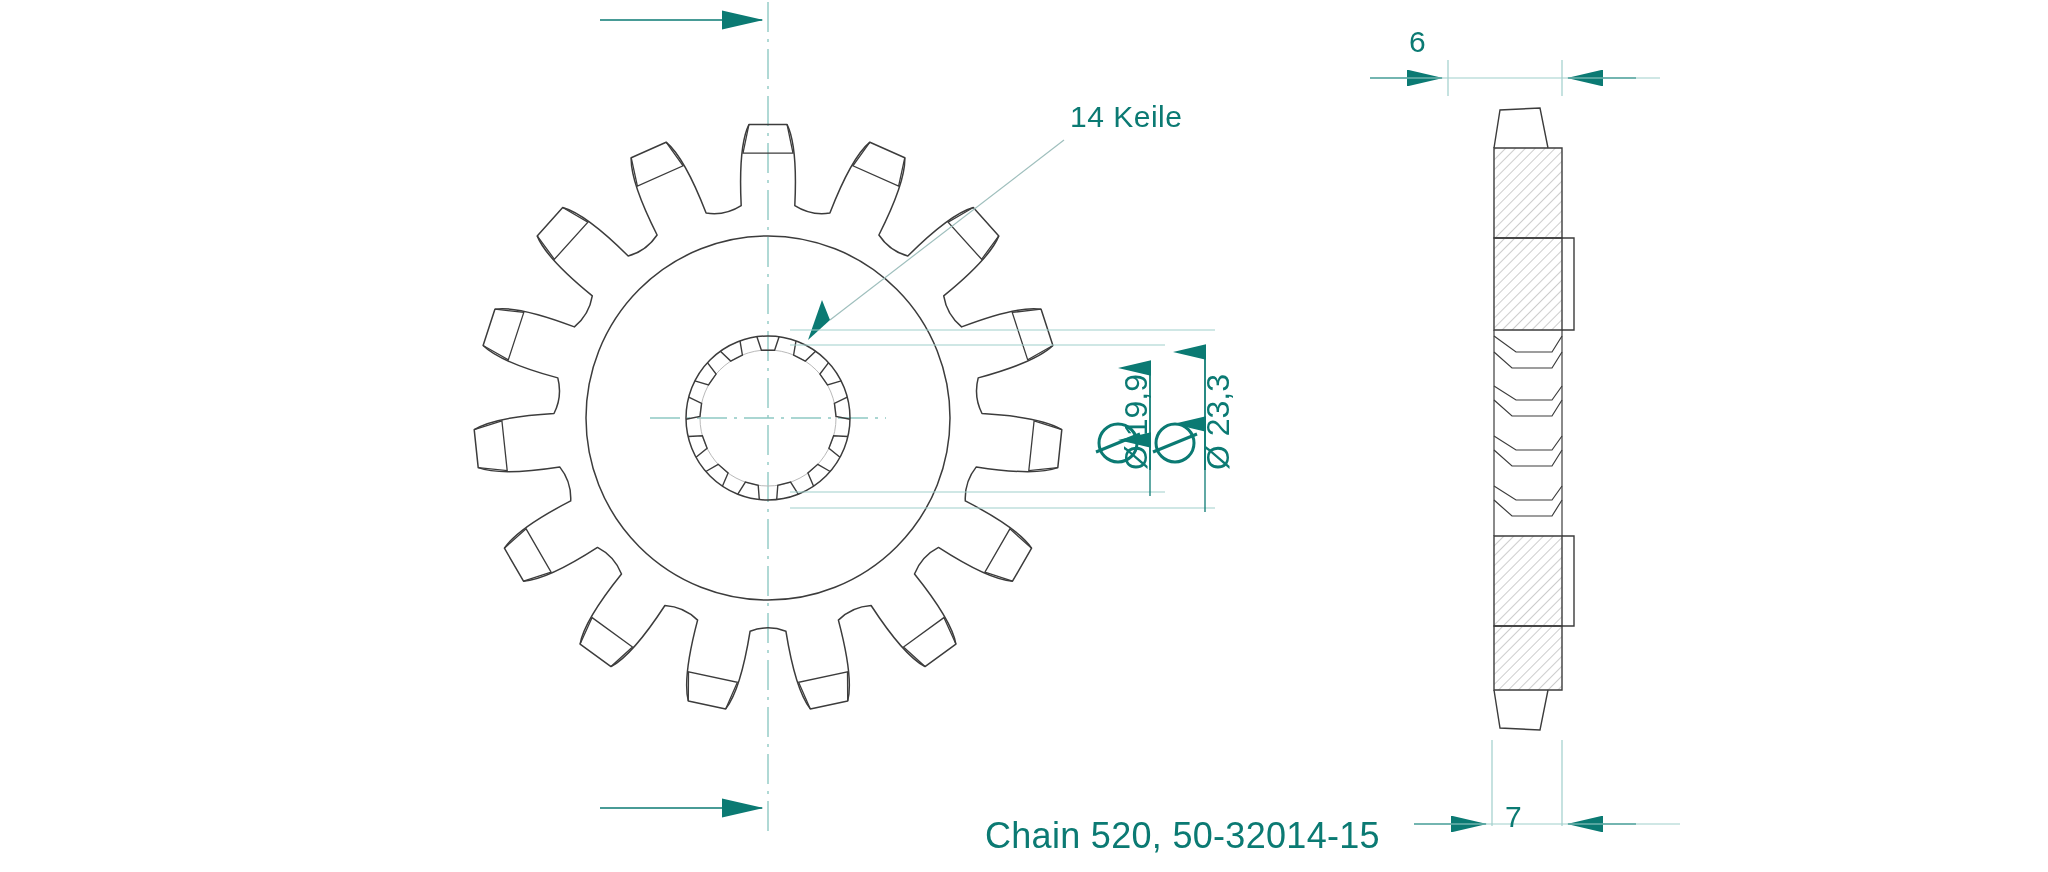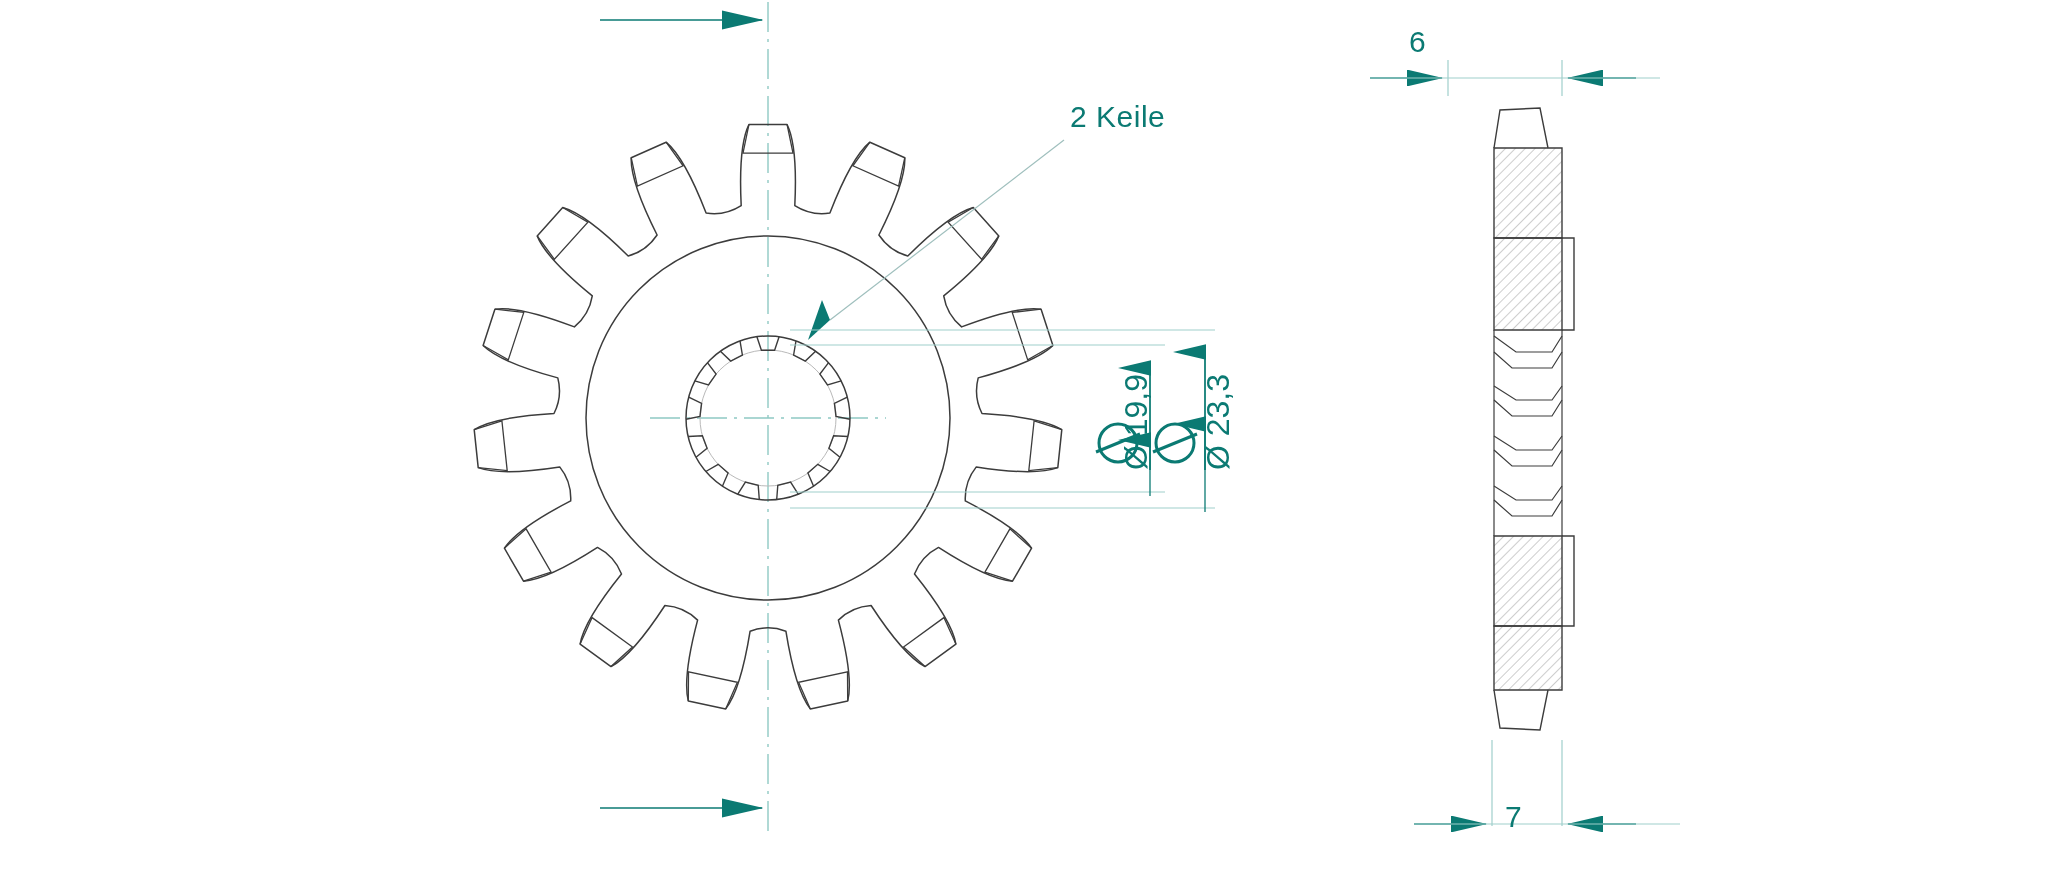--- a/index.html
+++ b/index.html
@@ -157,22 +157,23 @@
       <line x1="1370" y1="78" x2="1660" y2="78" stroke="#9fcfcb" stroke-width="1"></line>
     </g>
 
     <g>
       <line x1="1414" y1="824" x2="1486" y2="824" stroke="#0b7a73" stroke-width="1.4" marker-end="url(#arrHeadR)"></line>
       <line x1="1636" y1="824" x2="1568" y2="824" stroke="#0b7a73" stroke-width="1.4" marker-end="url(#arrHeadR)"></line>
       <line x1="1414" y1="824" x2="1680" y2="824" stroke="#9fcfcb" stroke-width="1"></line>
     </g>
   </svg>
 
-  <div class="lbl" id="lbl-keile">2 Keile</div>
+  <div class="lbl" id="lbl-keile">14 Keile</div>
 
+  <div class="lbl" id="lbl-title">Chain 520, 50-32014-15</div>
 
   <div class="lbl" id="lbl-six">6</div>
 
   <div class="lbl" id="lbl-seven">7</div>
 
   <div class="vdim" id="dim-199">Ø 19,9</div>
 
   <div class="vdim" id="dim-233">Ø 23,3</div>
 
 </div>

